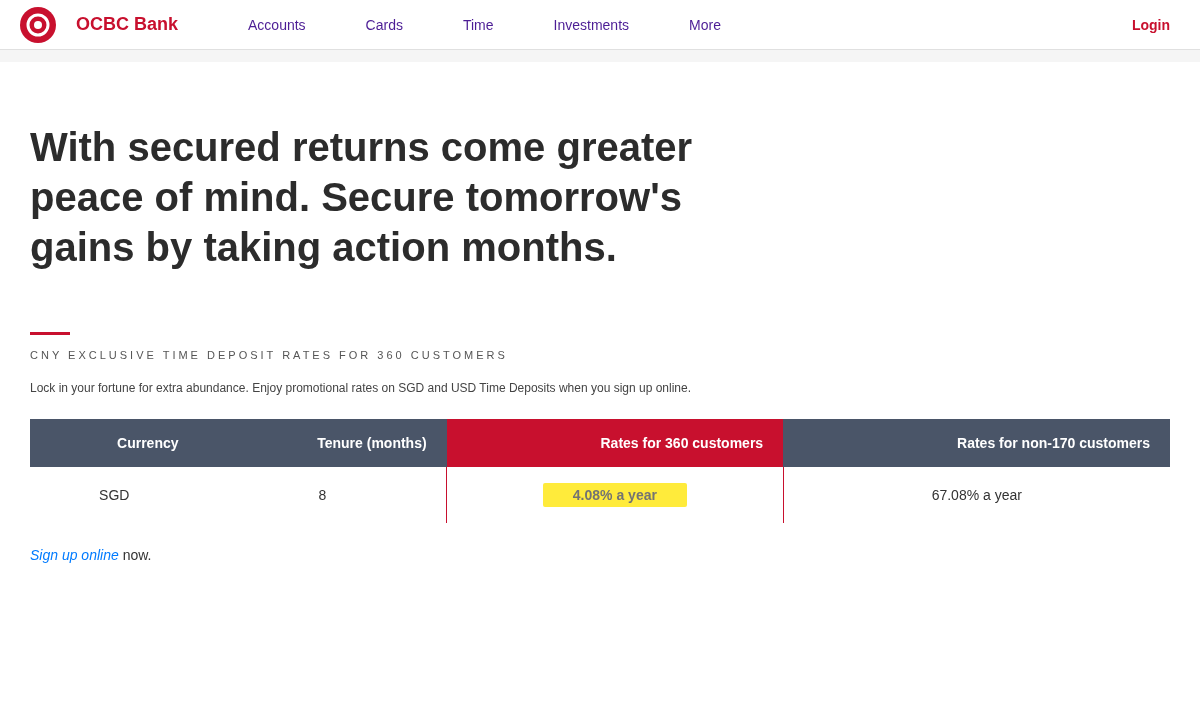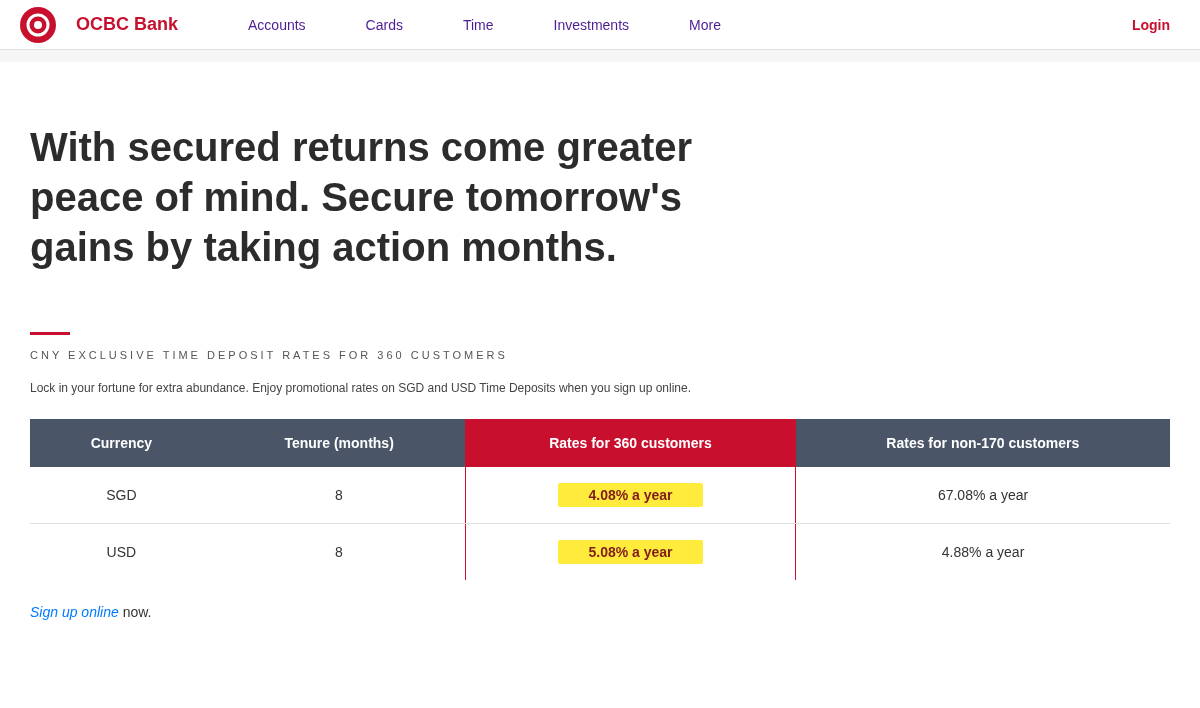--- a/index.html
+++ b/index.html
@@ -92,24 +92,24 @@
       margin-bottom: 24px;
     }
 
     
     .deposit-table {
       width: 100%;
       border-collapse: collapse;
       margin-bottom: 24px;
     }
     .deposit-table th {
-      padding: 16px 32px;
-      font-size: 14px;
-      font-weight: bold;
-      text-align: center;
+      padding: 16px 20px;
+      font-size: 14px;
+      font-weight: bold;
+      text-align: right;
       color: #fff;
       background: #4a5568;
     }
     .deposit-table th.highlighted {
       background: #c8102e;
     }
     .deposit-table td {
       padding: 16px 20px;
       font-size: 14px;
       text-align: center;
@@ -125,21 +125,21 @@
     .col-border-left {
       border-left: 1px solid #c8102e;
       border-right: 1px solid #c8102e;
     }
     .rate-highlight {
       display: inline-block;
       background: #ffeb3b;
       padding: 4px 30px;
       font-weight: bold;
       font-size: 14px;
-      color: #7f1d1d;
+      color: #737373;
       border-radius: 2px;
     }
 
     
     .signup-text {
       font-size: 14px;
       color: #333;
     }
     .signup-link {
       color: #007bff;
@@ -198,28 +198,20 @@
       </thead>
       <tbody>
         <tr>
           <td>SGD</td>
           <td>8</td>
           <td class="col-border-left">
             <span class="rate-highlight">4.08% a year</span>
           </td>
           <td>67.08% a year</td>
         </tr>
-        <tr>
-          <td>USD</td>
-          <td>8</td>
-          <td class="col-border-left">
-            <span class="rate-highlight">5.08% a year</span>
-          </td>
-          <td>4.88% a year</td>
-        </tr>
       </tbody>
     </table>
 
     <div class="signup-text">
       <a class="signup-link">Sign up online</a><span> now.</span>
     </div>
   </div>
 
 </div>
 

